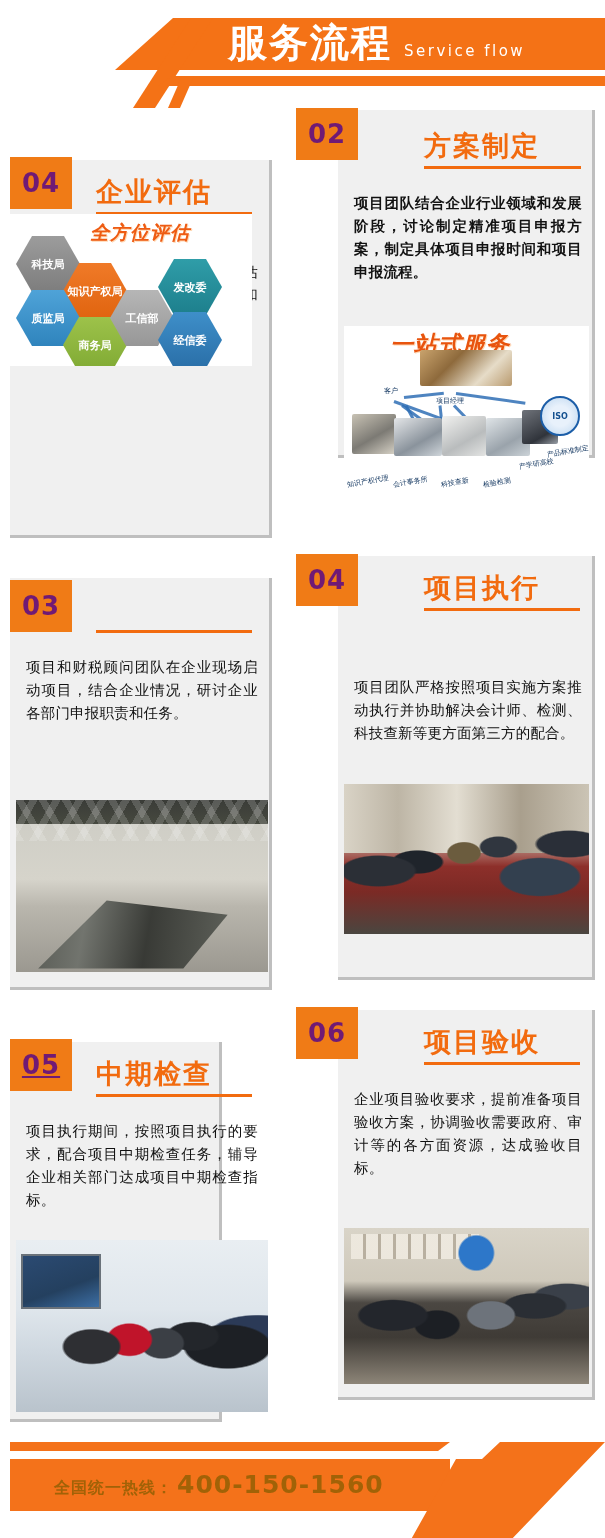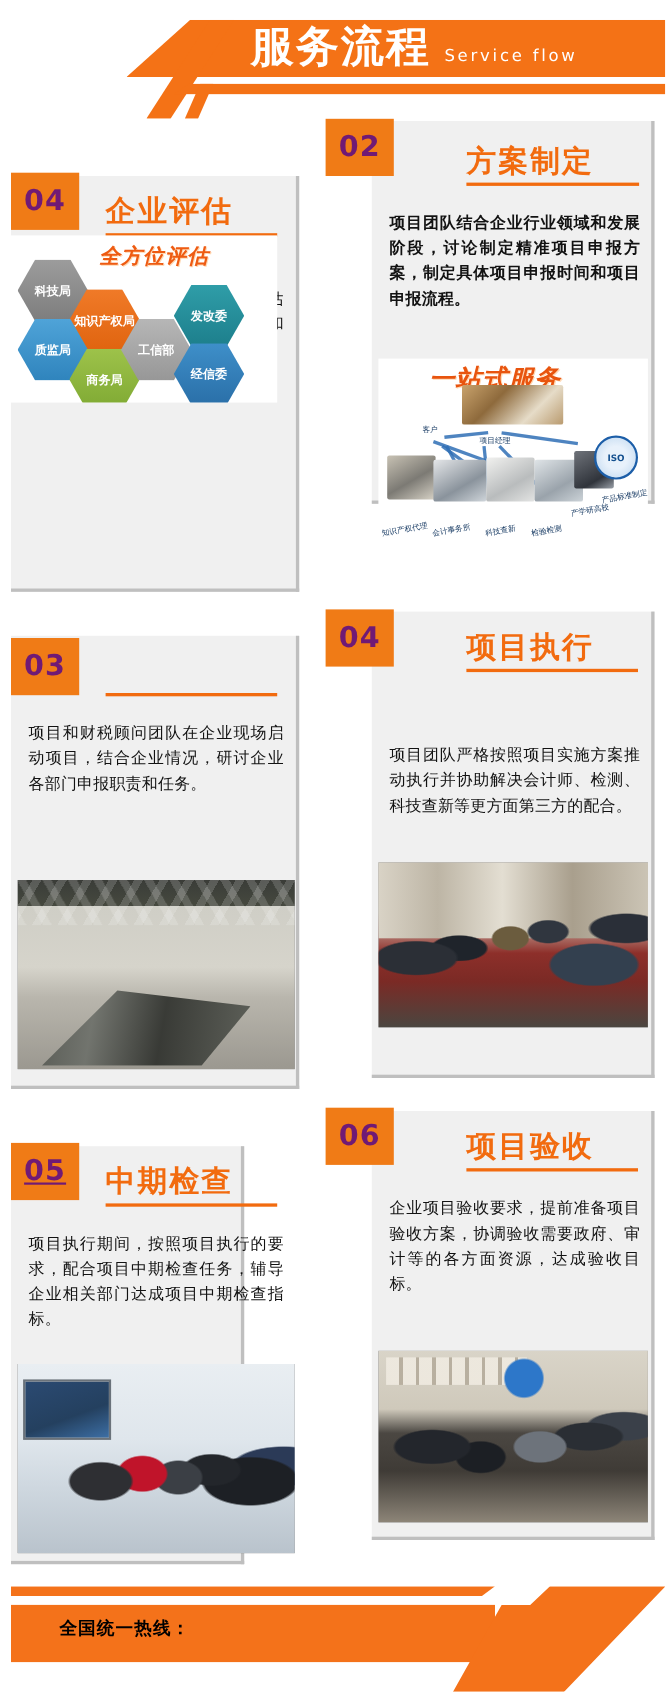--- a/index.html
+++ b/index.html
@@ -316,21 +316,21 @@
     background:#F4721A;
   }
   .ftr-diag{
     position:absolute; left:404px; top:12px; width:201px; height:126px;
     background:#F4721A;
     clip-path: polygon(96px 0, 201px 0, 80px 126px, 0 126px, 0 110px, 52px 17px, 78px 17px);
   }
   .ftr-text{
     position:absolute; left:54px; top:40px;
     display:flex; align-items:baseline; gap:4px;
-    color:#000000; white-space:nowrap;
+    color:#a16207; white-space:nowrap;
   }
   .ftr-text .lbl{ font-size:16px; font-weight:bold; letter-spacing:1px; }
   .ftr-text .num{ font-size:25px; font-weight:bold; letter-spacing:1px; }
 </style>
 </head>
 <body>
 
 <div id="page">
 
   <div class="header-wrap">
@@ -438,16 +438,17 @@
   <div class="photo p6">
     <div class="ph-inner room-d"></div>
   </div>
 
   <div class="ftr-wrap">
     <div class="ftr-line"></div>
     <div class="ftr-bar"></div>
     <div class="ftr-diag"></div>
     <div class="ftr-text">
       <span class="lbl">全国统一热线：</span>
+      <span class="num">400-150-1560</span>
     </div>
   </div>
 
 </div>
 
 </body></html>

